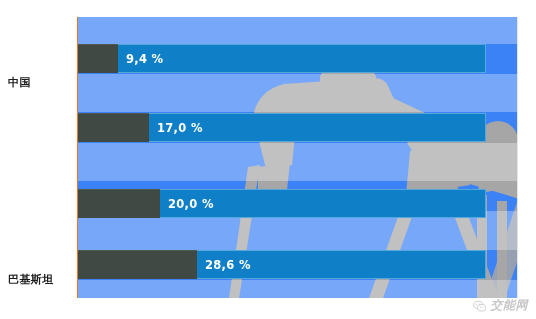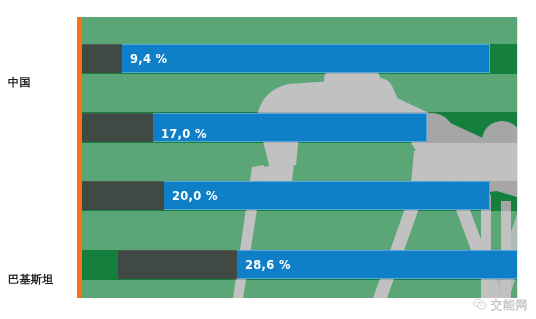--- a/index.html
+++ b/index.html
@@ -47,22 +47,22 @@
     font-family: "DejaVu Sans", "Liberation Sans", sans-serif;
   }
 
   
   .plot-area {
     position: absolute;
     left: 77px;
     top: 17px;
     width: 441px;
     height: 281px;
-    background: #15803d;
-    border-left: 5px solid #f97316;
+    background: #3b82f6;
+    border-left: 1px solid #f97316;
     border-right: 1px solid #e4e4e4;
     box-sizing: border-box;
     overflow: hidden;
   }
 
   
   .bg-art {
     position: absolute;
     left: 0;
     top: 0;
@@ -115,24 +115,25 @@
     white-space: nowrap;
     font-family: "DejaVu Sans", "Liberation Sans", sans-serif;
   }
 
   
   .watermark {
     position: absolute;
     right: 8px;
     bottom: 5px;
     display: flex;
-    align-items: flex-start;
+    align-items: flex-end;
     gap: 4px;
     opacity: 0.55;
     pointer-events: none;
+    font-style: italic;
   }
   .wm-logo {
     width: 15px;
     height: 15px;
     flex: 0 0 auto;
   }
   .wm-text {
     color: #9a9a9a;
     font-size: 12px;
     font-weight: 700;
@@ -190,33 +191,33 @@
 
     <div class="bar-row" style="top:27px;">
       <div class="bar-dark" style="width:40px;"></div>
       <div class="bar-blue" style="width:368px;">
         <span class="bar-value">9,4 %</span>
       </div>
     </div>
 
     <div class="bar-row" style="top:96px;">
       <div class="bar-dark" style="width:71px;"></div>
-      <div class="bar-blue" style="width:274px;align-items:flex-end;">
+      <div class="bar-blue" style="width:337px;">
         <span class="bar-value">17,0 %</span>
       </div>
     </div>
 
-    <div class="bar-row" style="top:164px;">
+    <div class="bar-row" style="top:172px;">
       <div class="bar-dark" style="width:82px;"></div>
       <div class="bar-blue" style="width:326px;">
         <span class="bar-value">20,0 %</span>
       </div>
     </div>
 
-    <div class="bar-row" style="top:233px;padding-left:36px;">
+    <div class="bar-row" style="top:233px;">
       <div class="bar-dark" style="width:119px;"></div>
       <div class="bar-blue" style="width:289px;">
         <span class="bar-value">28,6 %</span>
       </div>
     </div>
 
   </div>
 
   <div class="watermark">
     <svg class="wm-logo" viewBox="0 0 24 24">

